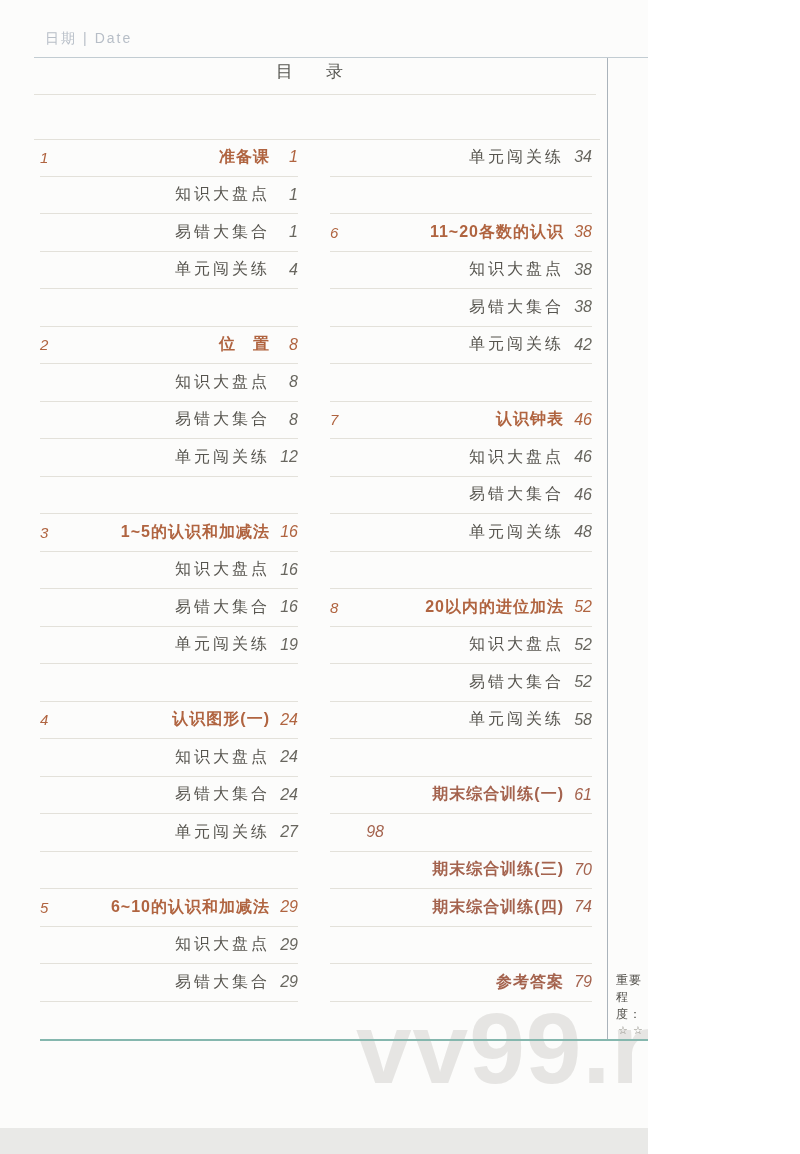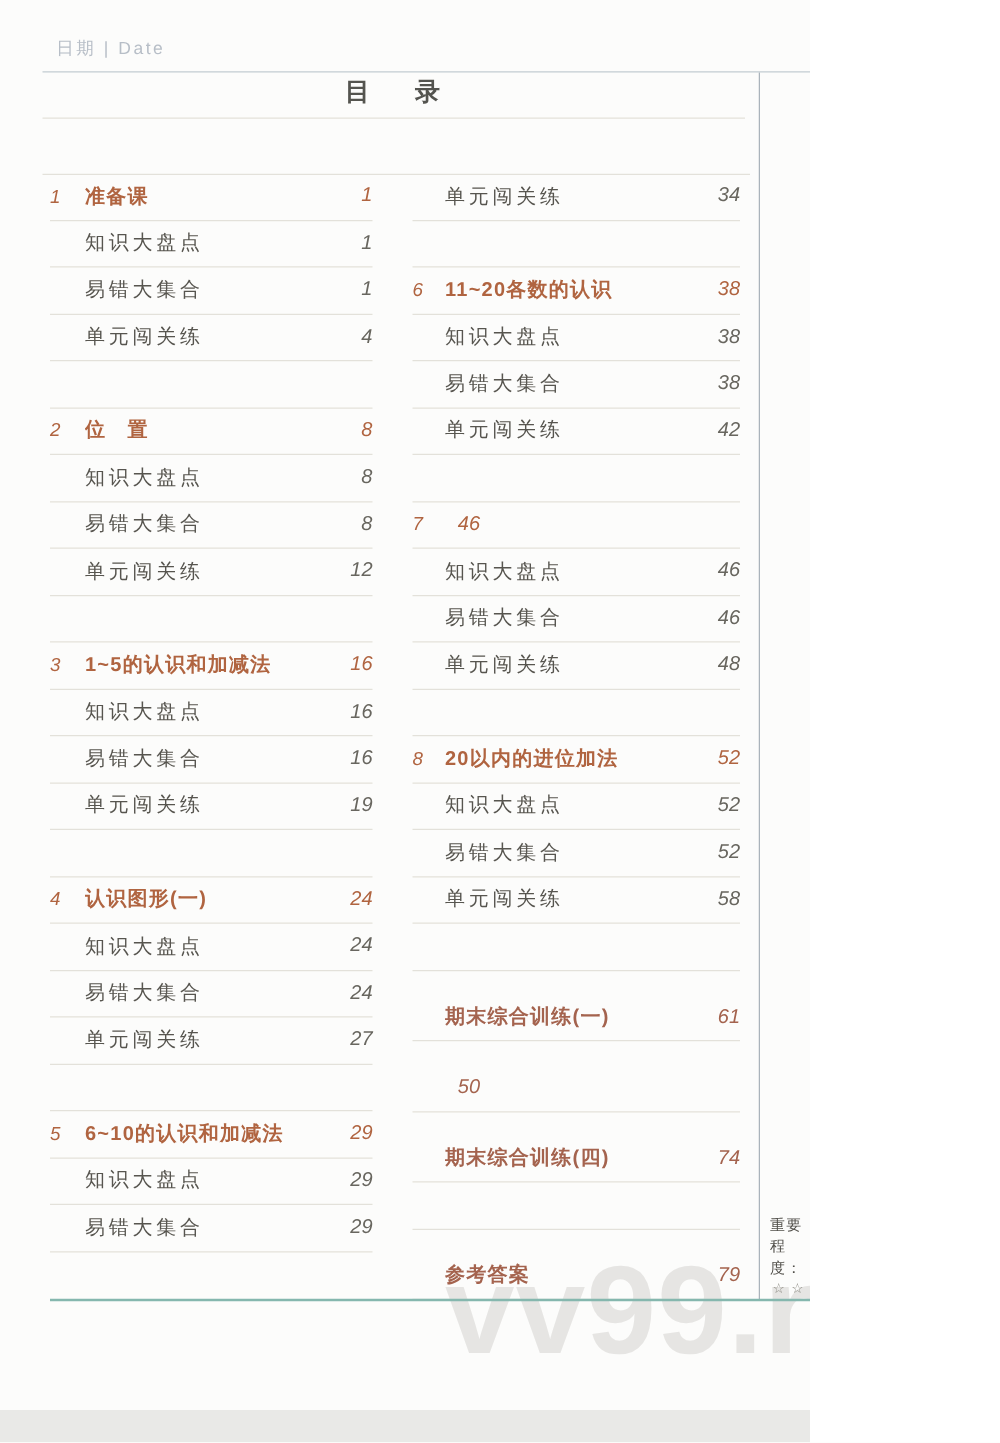--- a/index.html
+++ b/index.html
@@ -12,41 +12,41 @@
   body { font-family:"Liberation Sans", sans-serif; background:#fff; }
   .page { position:relative; width:648px; height:1154px; background:#fcfcfb; overflow:hidden; }
 
   .date-header { position:absolute; left:45px; top:30px; font-size:14px; color:var(--date); letter-spacing:2px; }
   .date-header .divider { padding:0 6px; color:var(--date); font-weight:100; }
 
   .topline  { position:absolute; left:34px; top:57px; width:689px; height:1px; background:var(--topline); }
   .titleline{ position:absolute; left:34px; top:94px; width:562px; height:1px; background:var(--ruling); }
   .rowstart { position:absolute; left:34px; top:139px; width:566px; height:1px; background:var(--ruling); }
 
-  .toc-title { position:absolute; left:276px; top:60px; font-size:20px; font-weight:bold; color:var(--title); letter-spacing:8px; }
+  .toc-title { position:absolute; left:276px; top:60px; font-size:17px; font-weight:normal; color:var(--title); letter-spacing:8px; }
 
   .v-divider { position:absolute; left:607px; top:58px; width:1px; height:982px; background:var(--divider); }
   .scan-edge { position:absolute; left:793px; top:60px; width:1px; height:1068px; background:#e6e6e4; }
 
   .col { position:absolute; top:139px; z-index:2; }
   .col-left  { left:40px;  width:258px; }
   .col-right { left:330px; width:262px; }
 
   .row { height:37.5px; display:flex; align-items:center; border-bottom:1px solid var(--ruling); font-size:16px; }
   .row .num    { flex:none; width:28px; font-style:italic; font-size:15px; }
   .col-right .row .num { width:26px; }
-  .row .rtitle { flex:1; letter-spacing:2px; white-space:nowrap; overflow:hidden; }
+  .row .rtitle { flex:1; letter-spacing:2px; white-space:nowrap; overflow:hidden;text-align:right; }
   .row .rpage  { flex:none; font-style:italic; font-size:16px; text-align:right; min-width:28px; }
 
   .row--chapter { color:var(--accent); }
   .row--chapter .rtitle { font-weight:bold; letter-spacing:1px; }
   .row--sub .rtitle { color:var(--sub); letter-spacing:3px; }
   .row--sub .rpage  { color:var(--sub-page); }
   .row--sub .num { visibility:hidden; }
-  .row--final { color:var(--final);margin-top:19px; }
+  .row--final { color:var(--final); }
   .row--final .num { width:8px; visibility:hidden; }
   .row--final .rtitle { font-weight:bold; letter-spacing:1px; }
   .row--spacer { border-bottom:1px solid var(--ruling); }
 
   .watermark { position:absolute; left:356px; top:998px; z-index:1; font-size:100px; font-weight:bold;
                color:var(--watermark); letter-spacing:1px; line-height:1; white-space:nowrap; }
 
   .teal-line { position:absolute; left:40px; top:1039px; width:702px; height:2px; background:var(--teal); z-index:3; }
   .footer-cell { position:absolute; left:616px; top:972px; z-index:3; font-size:12px; color:var(--footer-text); letter-spacing:1px; }
   .footer-cell .stars { color:#8d8b83; font-size:11px; padding-left:2px; }
@@ -197,20 +197,21 @@
     <span class="rpage">38</span>
   </div>
       <div class="row row--sub">
     <span class="num"></span>
     <span class="rtitle">单元闯关练</span>
     <span class="rpage">42</span>
   </div>
       <div class="row row--spacer"></div>
       <div class="row row--chapter">
     <span class="num">7</span>
+    <span class="rtitle">认识钟表</span>
     <span class="rpage">46</span>
   </div>
       <div class="row row--sub">
     <span class="num"></span>
     <span class="rtitle">知识大盘点</span>
     <span class="rpage">46</span>
   </div>
       <div class="row row--sub">
     <span class="num"></span>
     <span class="rtitle">易错大集合</span>
@@ -243,21 +244,26 @@
     <span class="rpage">58</span>
   </div>
       <div class="row row--spacer"></div>
       <div class="row row--final">
     <span class="num"></span>
     <span class="rtitle">期末综合训练(一)</span>
     <span class="rpage">61</span>
   </div>
       <div class="row row--final">
     <span class="num"></span>
-    <span class="rpage">50</span>
+    <span class="rpage">98</span>
+  </div>
+      <div class="row row--final">
+    <span class="num"></span>
+    <span class="rtitle">期末综合训练(三)</span>
+    <span class="rpage">70</span>
   </div>
       <div class="row row--final">
     <span class="num"></span>
     <span class="rtitle">期末综合训练(四)</span>
     <span class="rpage">74</span>
   </div>
       <div class="row row--spacer"></div>
       <div class="row row--final">
     <span class="num"></span>
     <span class="rtitle">参考答案</span>

